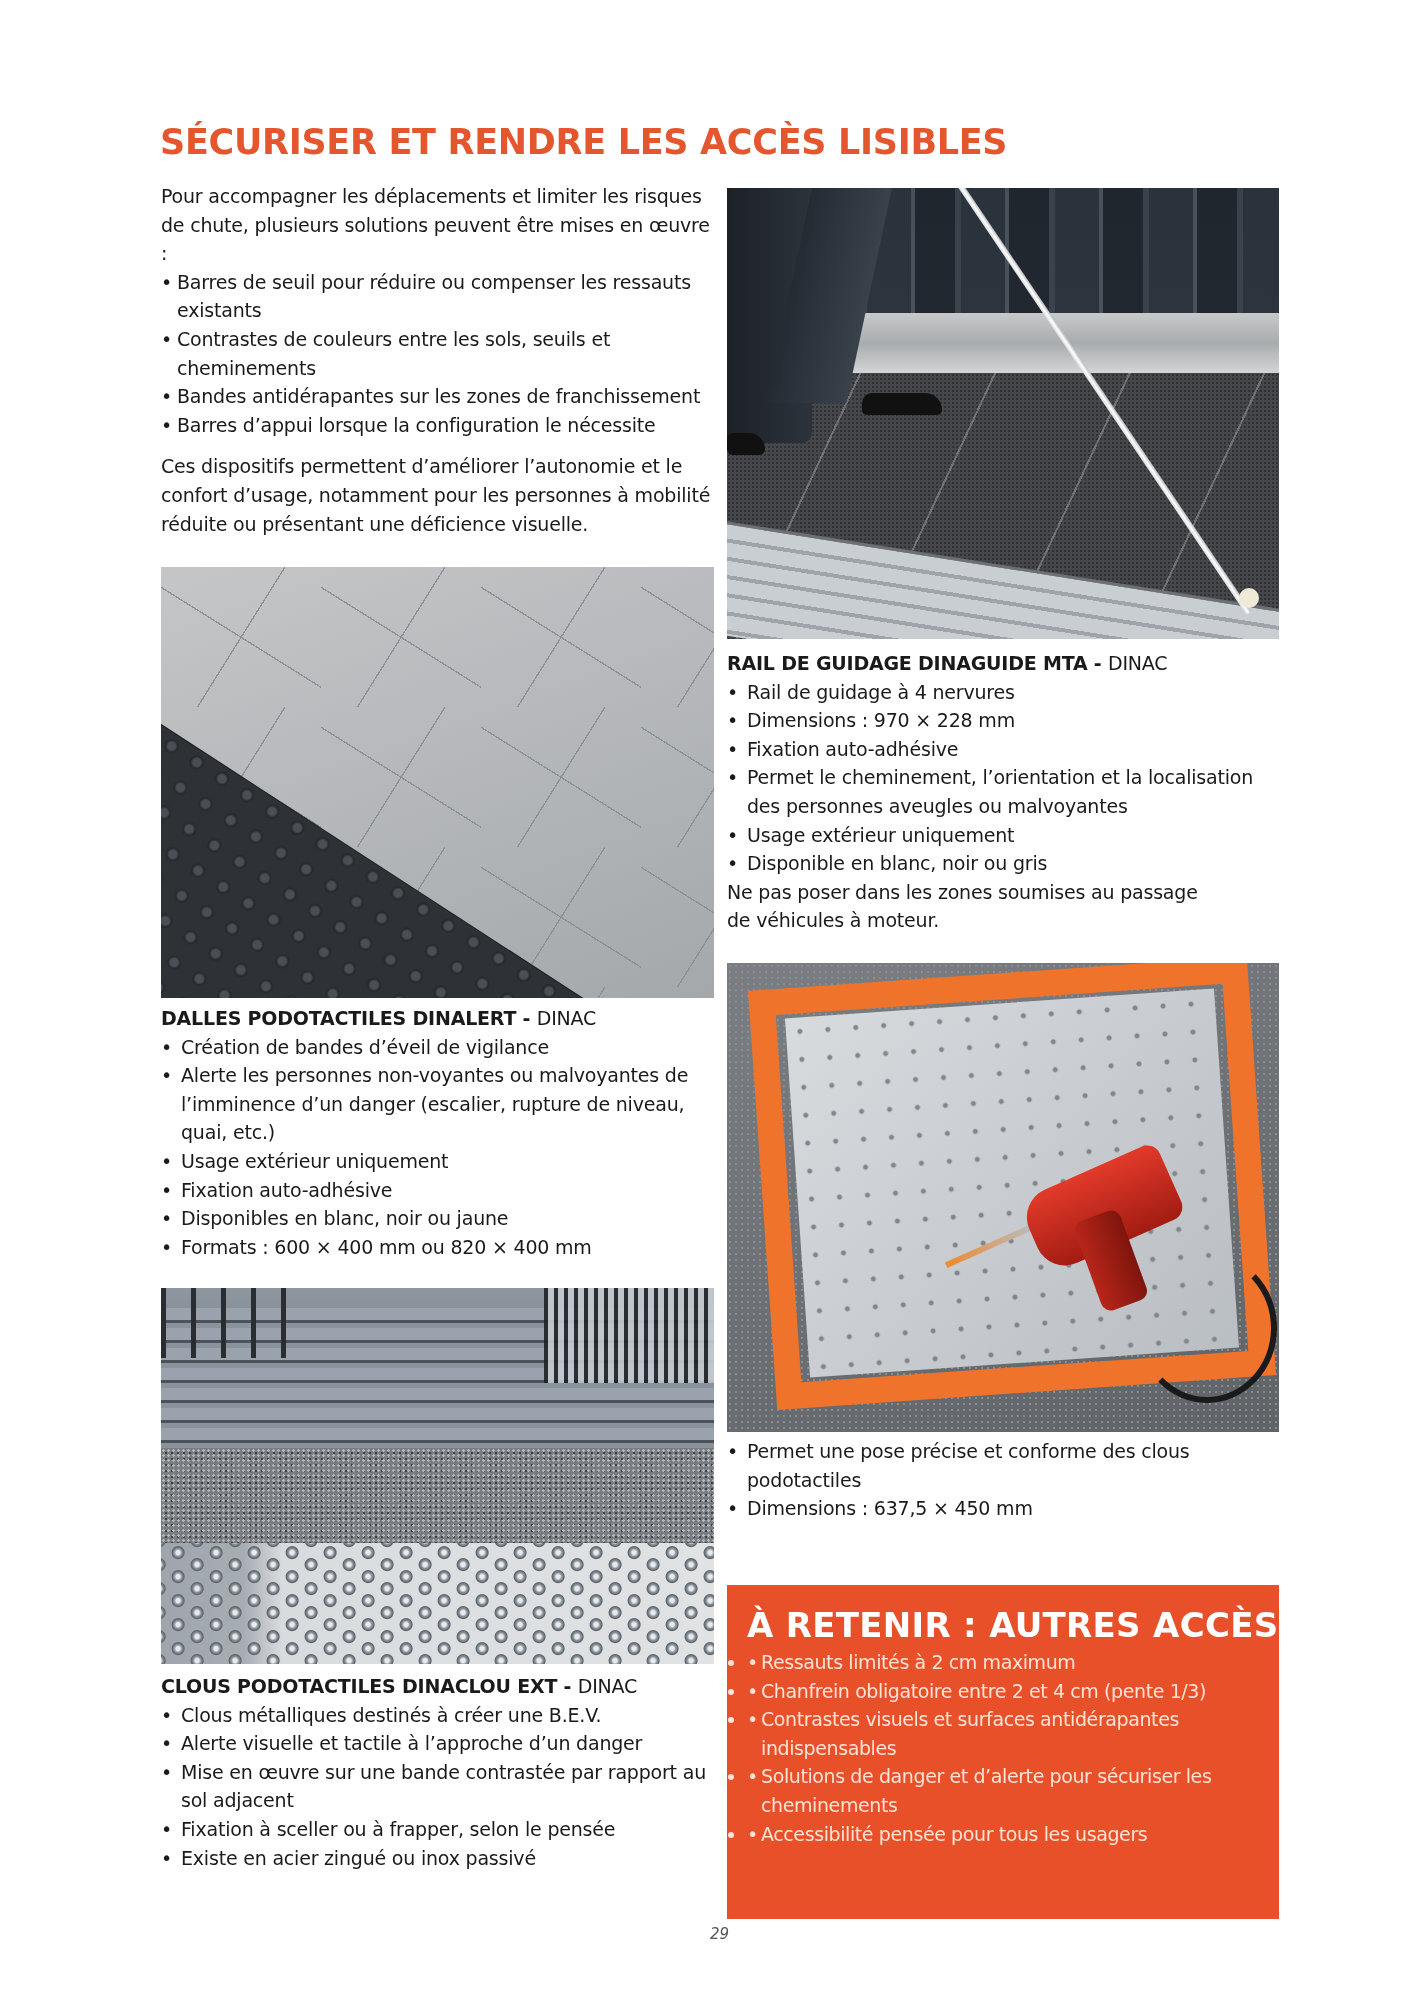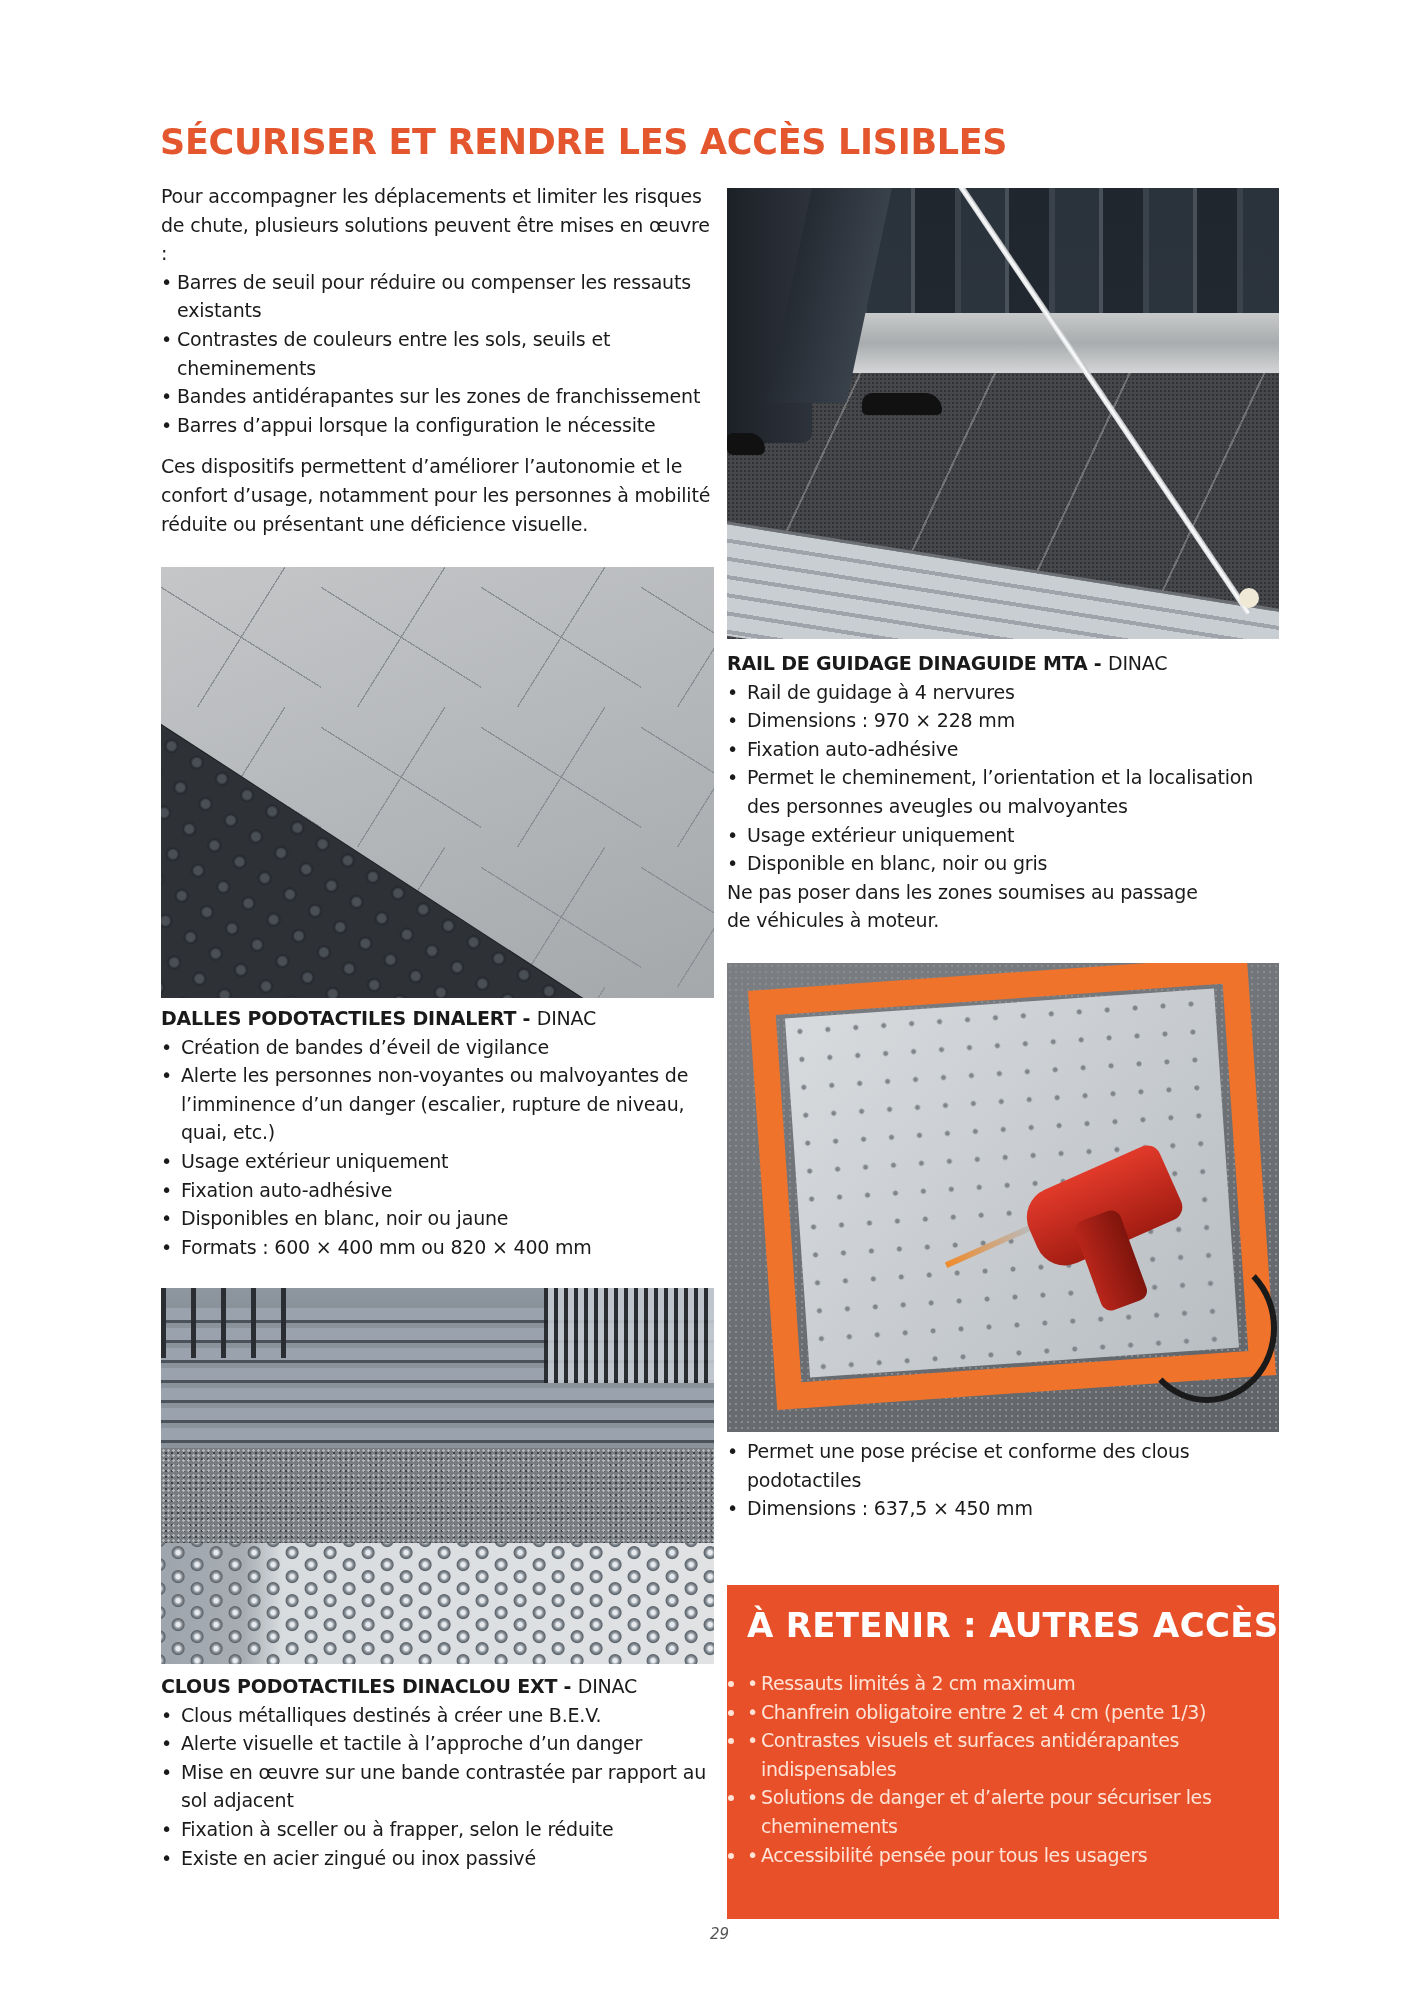--- a/index.html
+++ b/index.html
@@ -181,21 +181,21 @@
   
   .callout {
     position: absolute; left: 727px; top: 1585px; width: 552px; height: 334px;
     background: #e8502a;
     padding: 18px 20px 0 20px;
   }
   .callout .ctitle {
     color: #ffffff; font-weight: bold; font-size: 34px; letter-spacing: 0.3px;
     white-space: nowrap; line-height: 44px; margin-left: 0px;
   }
-  .callout ul { margin-top: 22px; color: #ffe3d6; font-size: 19px; line-height: 28.6px; letter-spacing: -0.4px; }
+  .callout ul { margin-top: 1px; color: #ffe3d6; font-size: 19px; line-height: 28.6px; letter-spacing: -0.4px; }
   .callout ul li { position: relative; padding-left: 14px; }
   .callout ul li::before { content: "•"; position: absolute; left: 0; }
 
   .page-number {
     position: absolute; left: 710px; top: 1925px; font-size: 15px; color: #555; font-style: italic;
   }
 </style>
 </head>
 <body>
 
@@ -284,21 +284,21 @@
 </div>
 
 <div class="product text" style="left:161px; top:1672px; width:560px;">
   <div class="ptitle">
     <span>CLOUS PODOTACTILES DINACLOU EXT - </span><span class="brand">DINAC</span>
   </div>
   <ul class="bul wide">
     <li>Clous métalliques destinés à créer une B.E.V.</li>
     <li>Alerte visuelle et tactile à l’approche d’un danger</li>
     <li>Mise en œuvre sur une bande contrastée par rapport au sol adjacent</li>
-    <li>Fixation à sceller ou à frapper, selon le réduite</li>
+    <li>Fixation à sceller ou à frapper, selon le pensée</li>
     <li>Existe en acier zingué ou inox passivé</li>
   </ul>
 </div>
 
 <div class="callout">
   <div class="ctitle">À RETENIR : AUTRES ACCÈS</div>
   <ul>
     <li>Ressauts limités à 2 cm maximum</li>
     <li>Chanfrein obligatoire entre 2 et 4 cm (pente 1/3)</li>
     <li>Contrastes visuels et surfaces antidérapantes indispensables</li>

